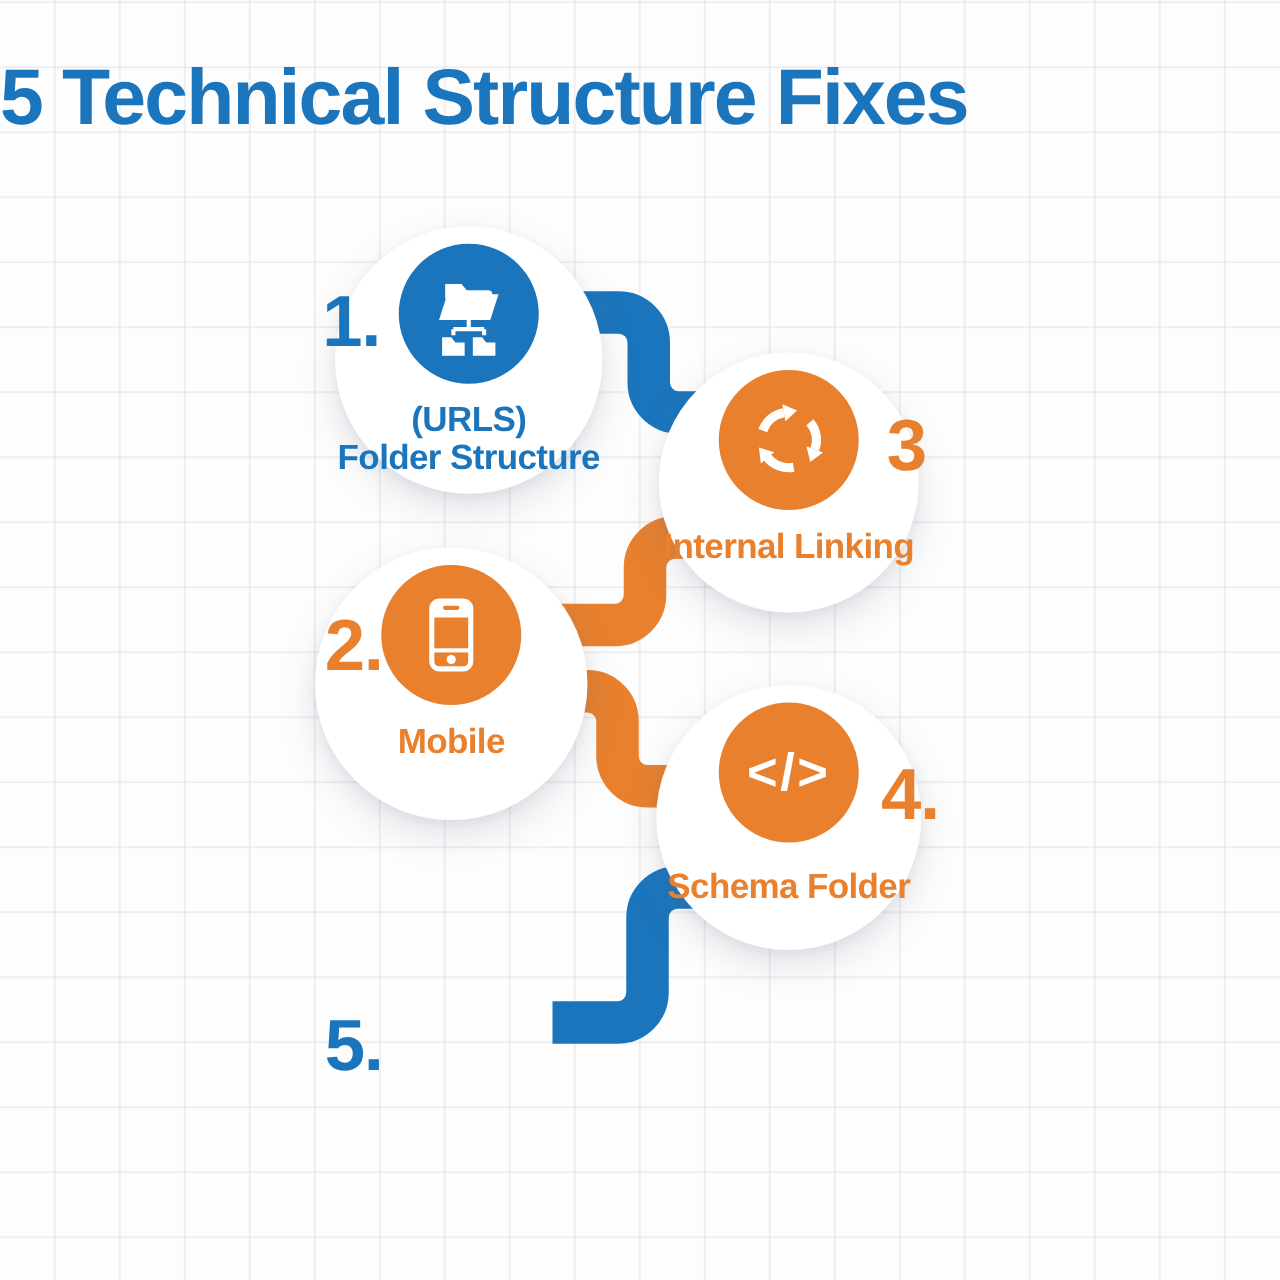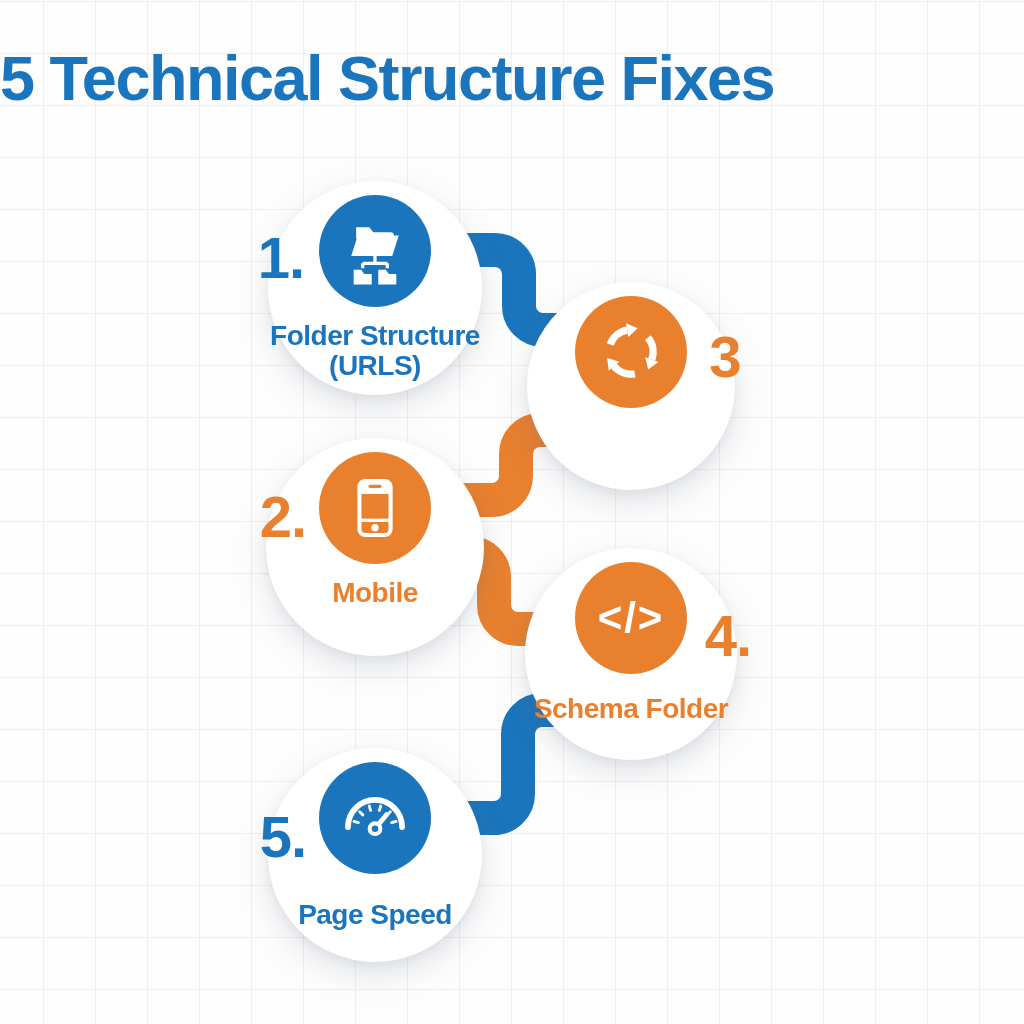--- a/index.html
+++ b/index.html
@@ -48,21 +48,21 @@
   .blue-text{color:#1b75bc;}
   .orange-text{color:#e8802e;}
   #n4 .label{margin-top:20px;}
   #n5 .label{margin-top:26px;}
   .num{
     position:absolute;transform:translate(-50%,-50%);
     font-size:58px;font-weight:800;letter-spacing:-1px;line-height:1;
   }
   
   #n1{left:268px;top:181px;width:214px;height:214px;}
-  #n2{left:266px;top:438px;width:218px;height:218px;}
+  #n2{left:252px;top:438px;width:218px;height:218px;}
   #n3{left:527px;top:282px;width:208px;height:208px;}
   #n4{left:525px;top:548px;width:212px;height:212px;}
   #n5{left:268px;top:748px;width:214px;height:214px;}
   #num1{left:281px;top:258px;}
   #num2{left:283px;top:517px;}
   #num3{left:725px;top:357px;}
   #num4{left:728px;top:636px;}
   #num5{left:283px;top:837px;}
 </style>
 </head>
@@ -83,22 +83,22 @@
     <div class="icon-circle blue">
       <svg viewBox="0 0 100 100" aria-hidden="true">
         <path d="M27 21 h16 l5 6 h21 a4 4 0 0 1 4 4 v4 h-46 z" fill="#fff"></path>
         <path d="M21 56 L29 31 L79 31 L71 56 Z" fill="#fff"></path>
         <path d="M50 56 V65 M35 65 H65 M35 65 V71 M65 65 V71" stroke="#fff" stroke-width="4" fill="none"></path>
         <path d="M24 73 h9 l4 5 h9 v13 h-22 z" fill="#fff"></path>
         <path d="M54 73 h9 l4 5 h9 v13 h-22 z" fill="#fff"></path>
       </svg>
     </div>
     <div class="label blue-text">
+      <span>(URLS)</span>
       <span>Folder Structure</span>
-      <span>(URLS)</span>
     </div>
   </div>
   <div class="num blue-text" id="num1">1.</div>
 
   <div class="node" id="n2">
     <div class="icon-circle orange">
       <svg viewBox="0 0 100 100" aria-hidden="true">
         <rect x="31" y="17" width="38" height="66" rx="7" fill="none" stroke="#fff" stroke-width="5"></rect>
         <path d="M31 24 a7 7 0 0 1 7 -7 h24 a7 7 0 0 1 7 7 v9 h-38 z" fill="#fff"></path>
         <rect x="42" y="21.5" width="16" height="4" rx="2" fill="#e8802e"></rect>
@@ -119,48 +119,31 @@
           <g id="cycarrow">
             <path d="M24.6 40.8 A27 27 0 0 1 45.3 23.4" fill="none" stroke="#fff" stroke-width="9"></path>
             <polygon points="58.1,21.1 46.8,31.8 43.8,15.0" fill="#fff"></polygon>
           </g>
         </defs>
         <use href="#cycarrow"></use>
         <use href="#cycarrow" transform="rotate(120 50 50)"></use>
         <use href="#cycarrow" transform="rotate(240 50 50)"></use>
       </svg>
     </div>
+    <div class="label orange-text">
+      <span>Internal Linking</span>
+    </div>
   </div>
   <div class="num orange-text" id="num3">3</div>
 
   <div class="node" id="n4">
     <div class="icon-circle orange">
       <span class="code-glyph">&lt;/&gt;</span>
     </div>
     <div class="label orange-text">
       <span>Schema Folder</span>
     </div>
   </div>
   <div class="num orange-text" id="num4">4.</div>
 
-  <div class="node" id="n5">
-    <div class="icon-circle blue">
-      <svg viewBox="0 0 100 100" aria-hidden="true">
-        <path d="M17 61 A33 33 0 1 1 83 61" fill="none" stroke="#fff" stroke-width="7" stroke-linecap="round"></path>
-        <g stroke="#fff" stroke-width="3.5" stroke-linecap="round">
-          <line x1="70.3" y1="55.6" x2="75.6" y2="54.1"></line>
-          <line x1="64.8" y1="46.2" x2="68.7" y2="42.3"></line>
-          <line x1="55.4" y1="40.7" x2="56.9" y2="35.4"></line>
-          <line x1="44.6" y1="40.7" x2="43.1" y2="35.4"></line>
-          <line x1="35.2" y1="46.2" x2="31.3" y2="42.3"></line>
-          <line x1="29.7" y1="55.6" x2="24.4" y2="54.1"></line>
-        </g>
-        <line x1="50" y1="63" x2="64" y2="46" stroke="#fff" stroke-width="6" stroke-linecap="round"></line>
-        <circle cx="50" cy="63" r="6.5" fill="#1b75bc" stroke="#fff" stroke-width="5"></circle>
-      </svg>
-    </div>
-    <div class="label blue-text">
-      <span>Page Speed</span>
-    </div>
-  </div>
   <div class="num blue-text" id="num5">5.</div>
 
 </div>
 
 </body></html>

